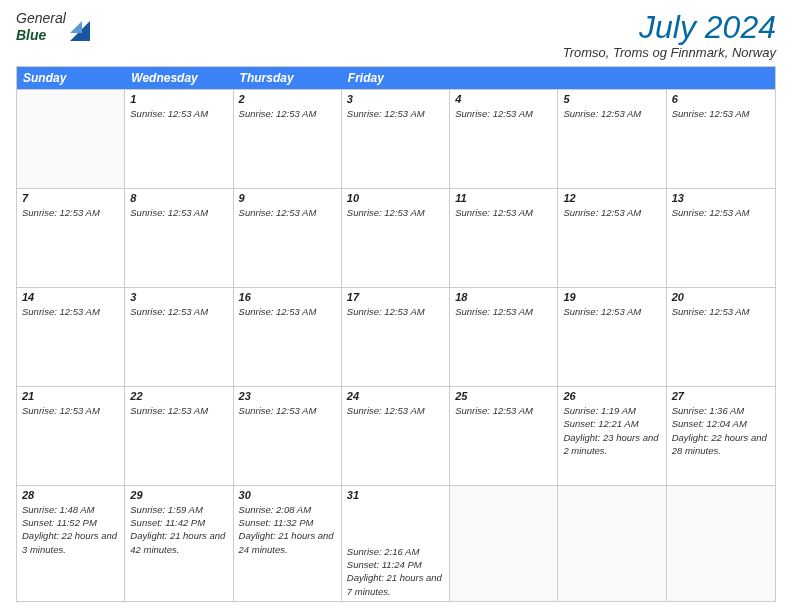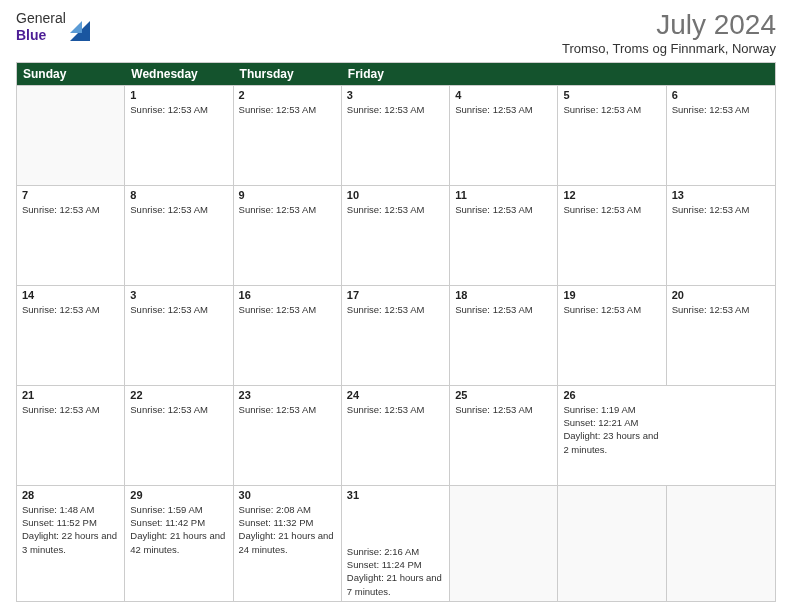--- a/index.html
+++ b/index.html
@@ -9,67 +9,68 @@
       width: 792px;
       height: 612px;
       overflow: hidden;
     }
     .page {
       width: 792px;
       height: 612px;
       padding: 10px 16px 10px 16px;
       display: flex;
       flex-direction: column;
+      font-style: italic;
     }
     .header {
       display: flex;
       justify-content: space-between;
       align-items: flex-start;
       margin-bottom: 6px;
     }
     .logo {
       display: flex;
       align-items: center;
       gap: 2px;
     }
     .logo-text {
       font-size: 14px;
       color: #333;
       line-height: 1.2;
     }
     .logo-text .general { display: block; }
-    .logo-text .blue { display: block; color: #4c1d95; font-weight: bold; }
+    .logo-text .blue { display: block; color: #14532d; font-weight: bold; }
     .logo-icon {
       width: 20px;
       height: 28px;
       margin-left: 2px;
     }
     .title-block {
       text-align: right;
     }
     .month-year {
-      font-size: 28px;
+      font-size: 32px;
       font-weight: normal;
-      color: #737373;
+      color: #0369a1;
       line-height: 1.1;
     }
     .location {
       font-size: 13px;
       color: #333;
     }
     .calendar {
       flex: 1;
       display: flex;
       flex-direction: column;
       border: 1px solid #ccc;
     }
     .cal-header {
       display: grid;
       grid-template-columns: repeat(7, 1fr);
-      background: #14532d;
+      background: #3b82f6;
     }
     .cal-header-cell {
       color: #fff;
       font-size: 12px;
       font-weight: bold;
       padding: 4px 6px;
       text-align: left;
     }
     .cal-body {
       display: flex;
@@ -246,20 +247,26 @@
           <div class="cal-cell">
             <span class="day-num">25</span>
             <div class="day-info" style="white-space: pre-line;">Sunrise: 12:53 AM</div>
           </div>
           <div class="cal-cell">
             <span class="day-num">26</span>
             <div class="day-info" style="white-space: pre-line;">Sunrise: 1:19 AM
 Sunset: 12:21 AM
 Daylight: 23 hours and 2 minutes.</div>
           </div>
+          <div class="cal-cell">
+            <span class="day-num">27</span>
+            <div class="day-info" style="white-space: pre-line;">Sunrise: 1:36 AM
+Sunset: 12:04 AM
+Daylight: 22 hours and 28 minutes.</div>
+          </div>
         </div>
         <div class="cal-week">
           <div class="cal-cell">
             <span class="day-num">28</span>
             <div class="day-info" style="white-space: pre-line;">Sunrise: 1:48 AM
 Sunset: 11:52 PM
 Daylight: 22 hours and 3 minutes.</div>
           </div>
           <div class="cal-cell">
             <span class="day-num">29</span>

